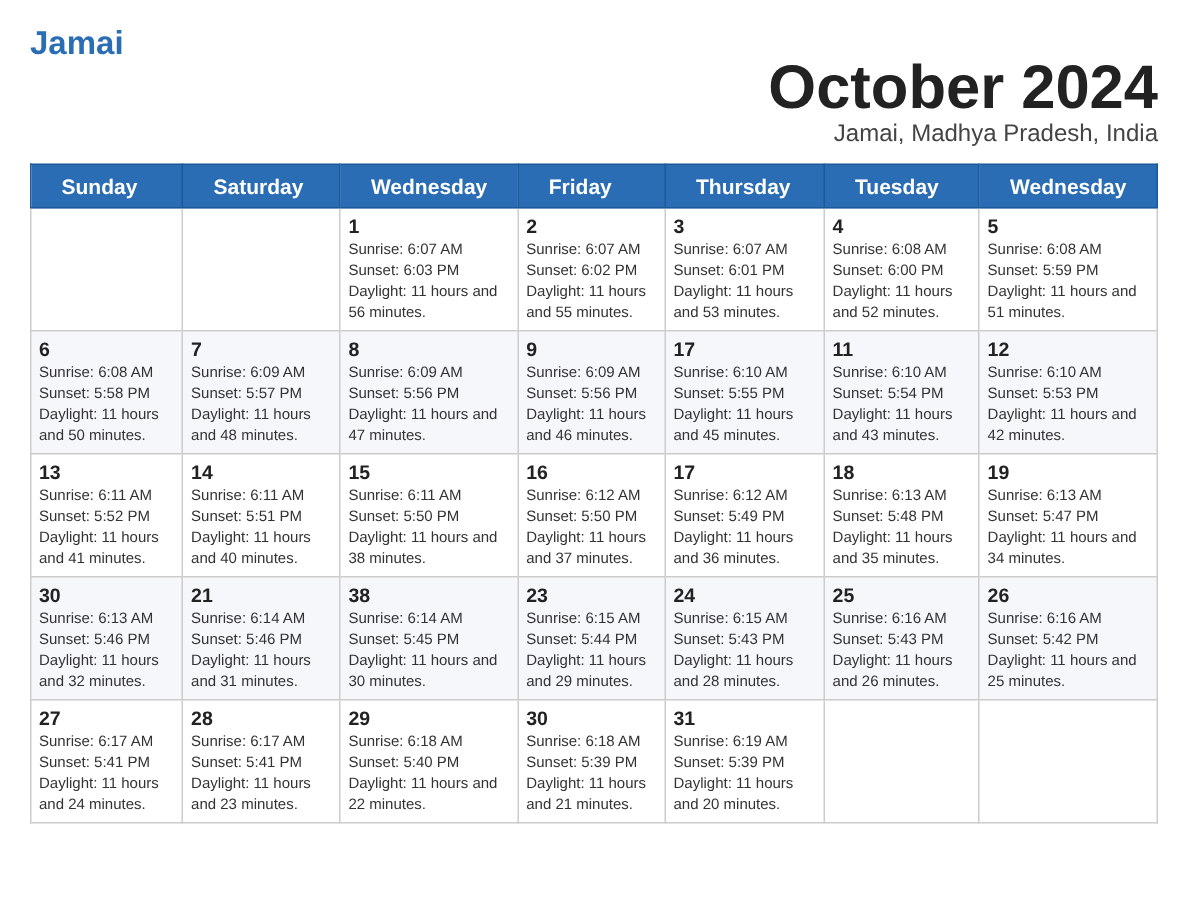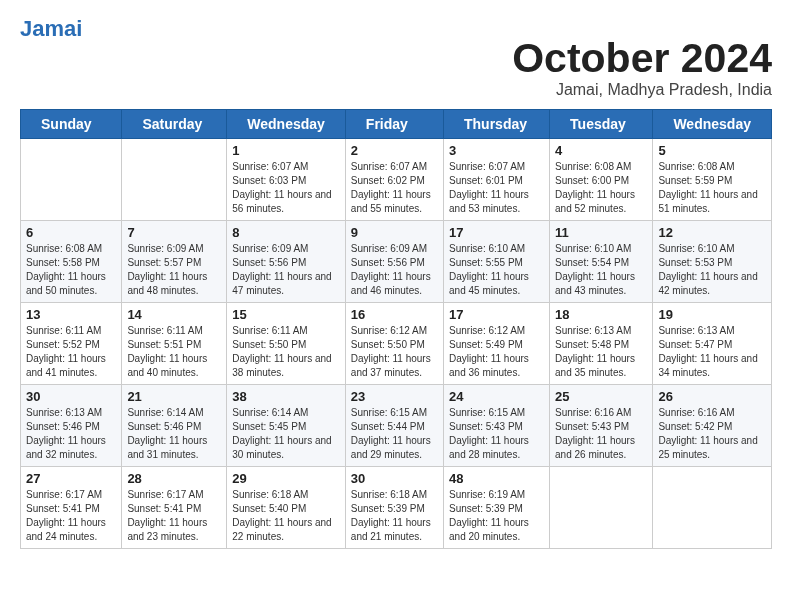--- a/index.html
+++ b/index.html
@@ -287,21 +287,21 @@
 Sunset: 5:40 PM
 Daylight: 11 hours and 22 minutes.</div>
         </td>
         <td>
           <span class="day-number">30</span>
           <div class="day-detail" style="white-space: pre-line;">Sunrise: 6:18 AM
 Sunset: 5:39 PM
 Daylight: 11 hours and 21 minutes.</div>
         </td>
         <td>
-          <span class="day-number">48</span>
+          <span class="day-number">31</span>
           <div class="day-detail" style="white-space: pre-line;">Sunrise: 6:19 AM
 Sunset: 5:39 PM
 Daylight: 11 hours and 20 minutes.</div>
         </td>
         <td class="empty-cell"></td>
         <td class="empty-cell"></td>
       </tr>
     </tbody>
 </table>
 

